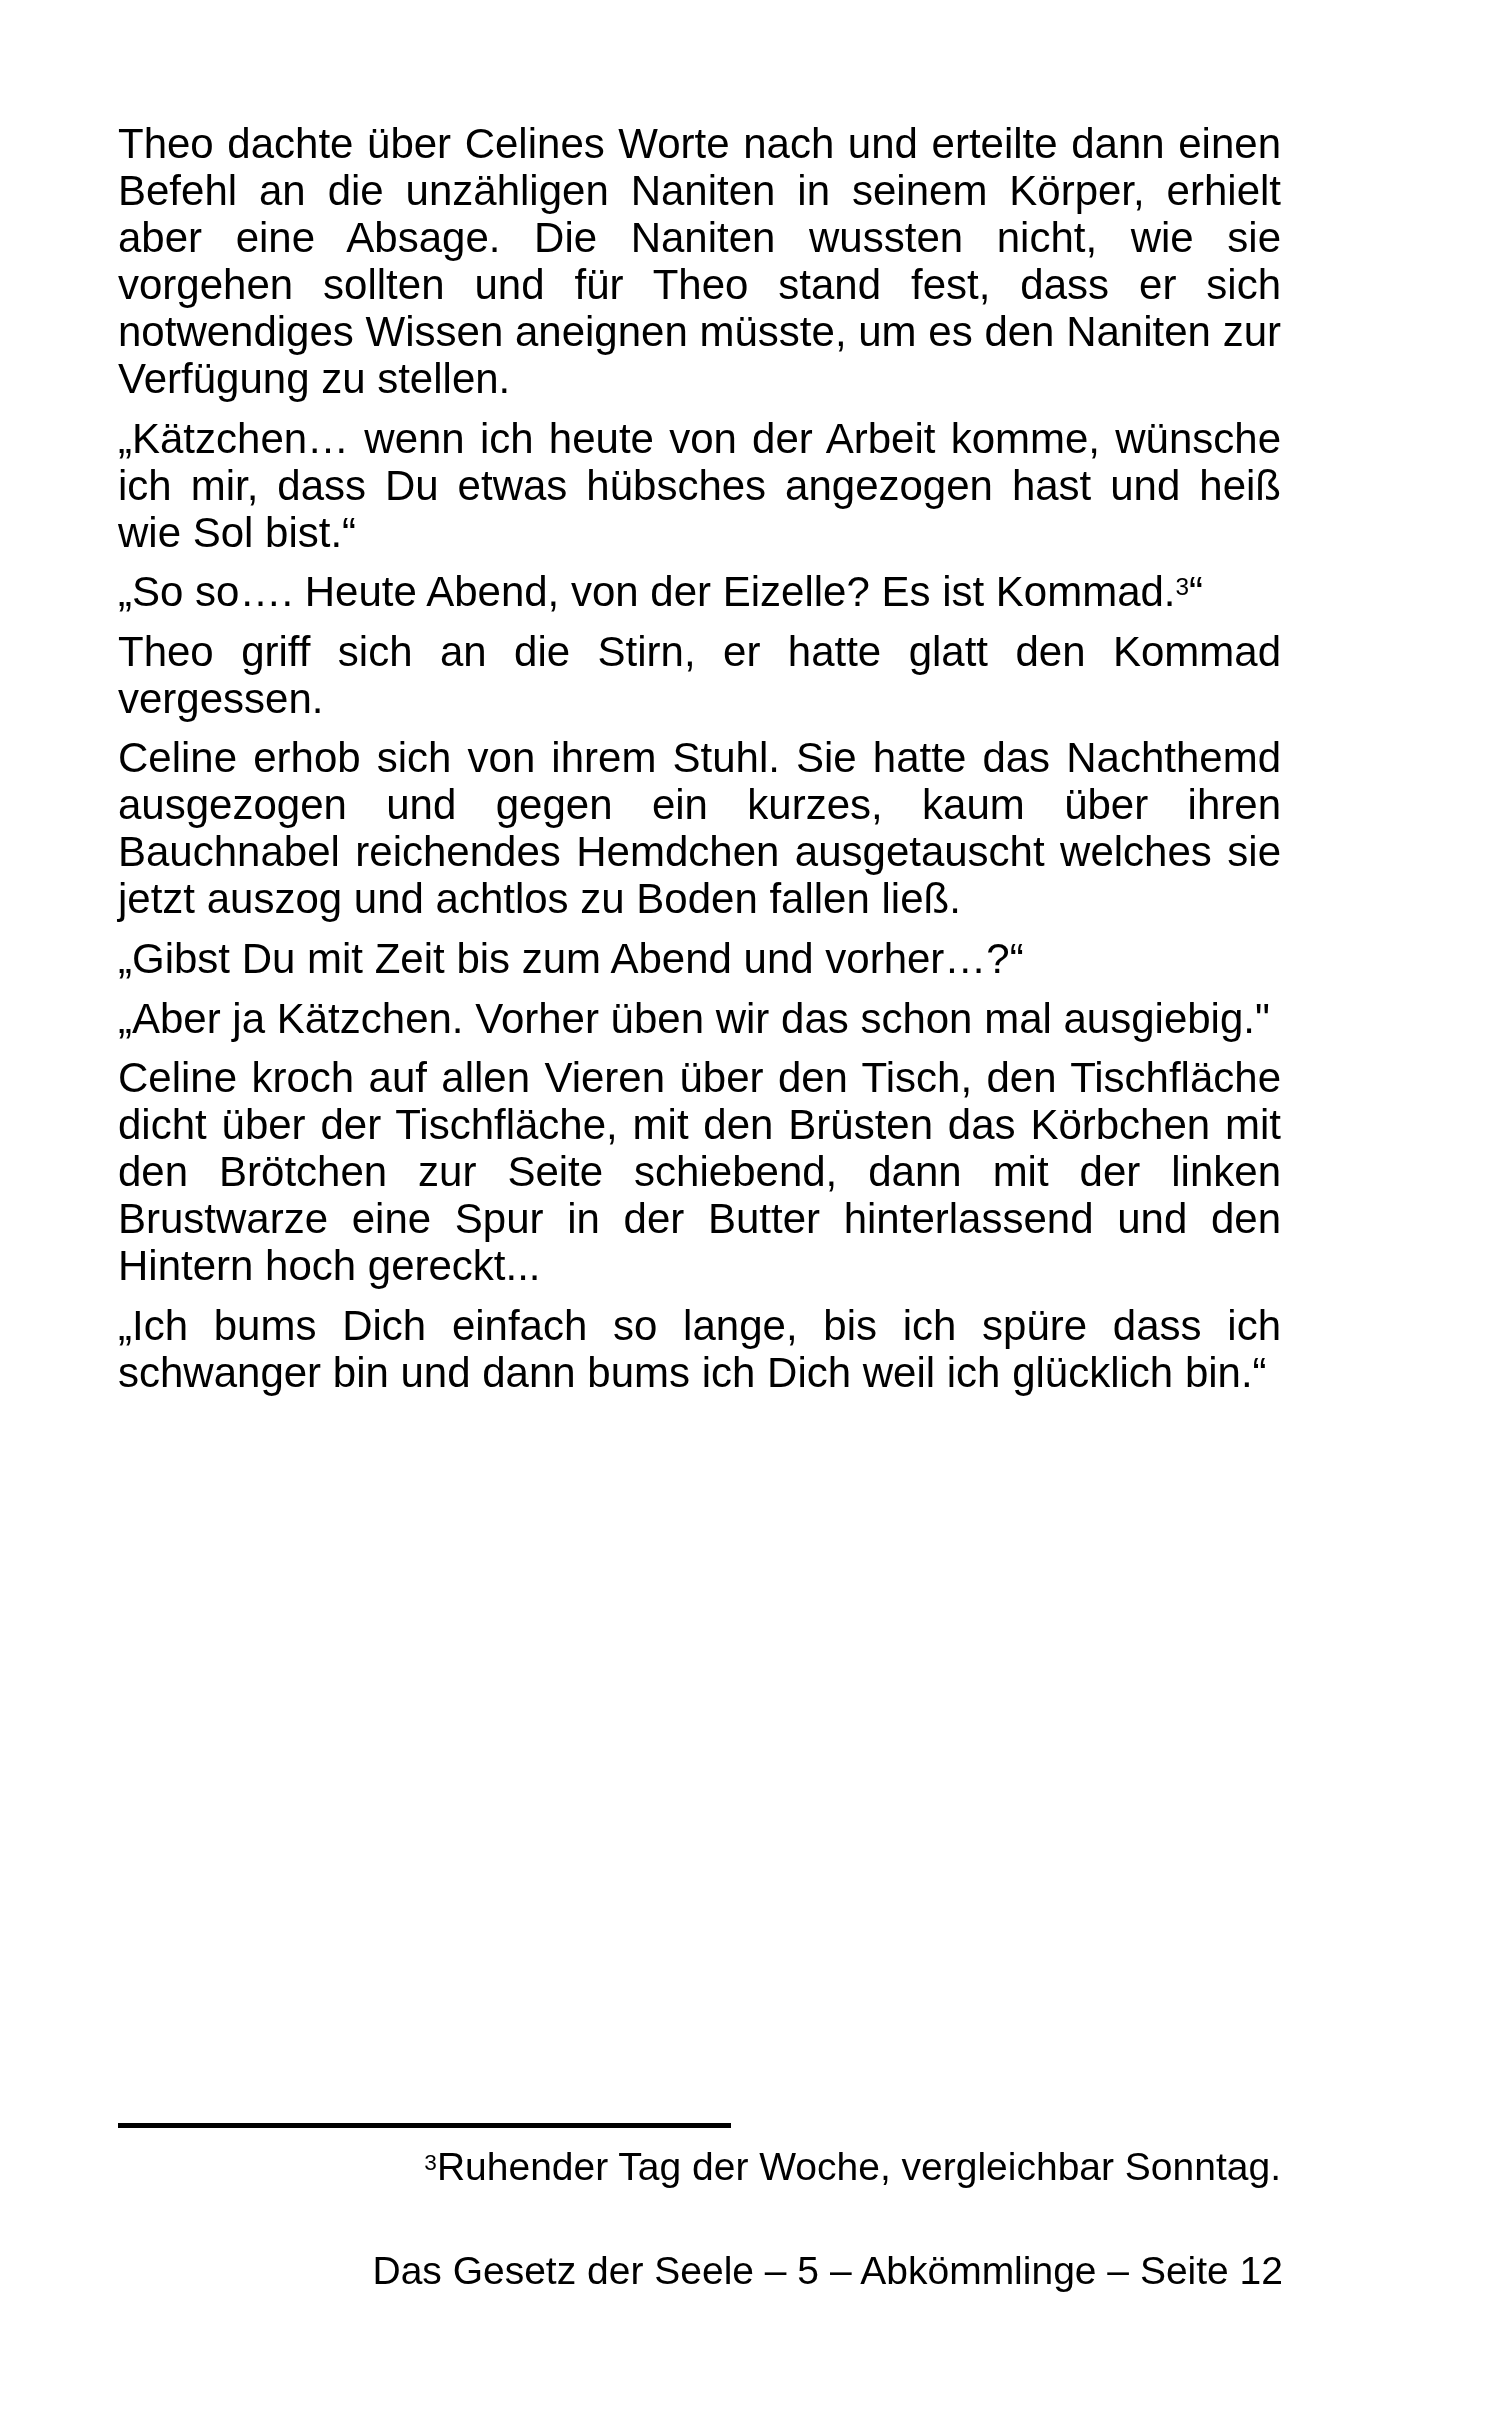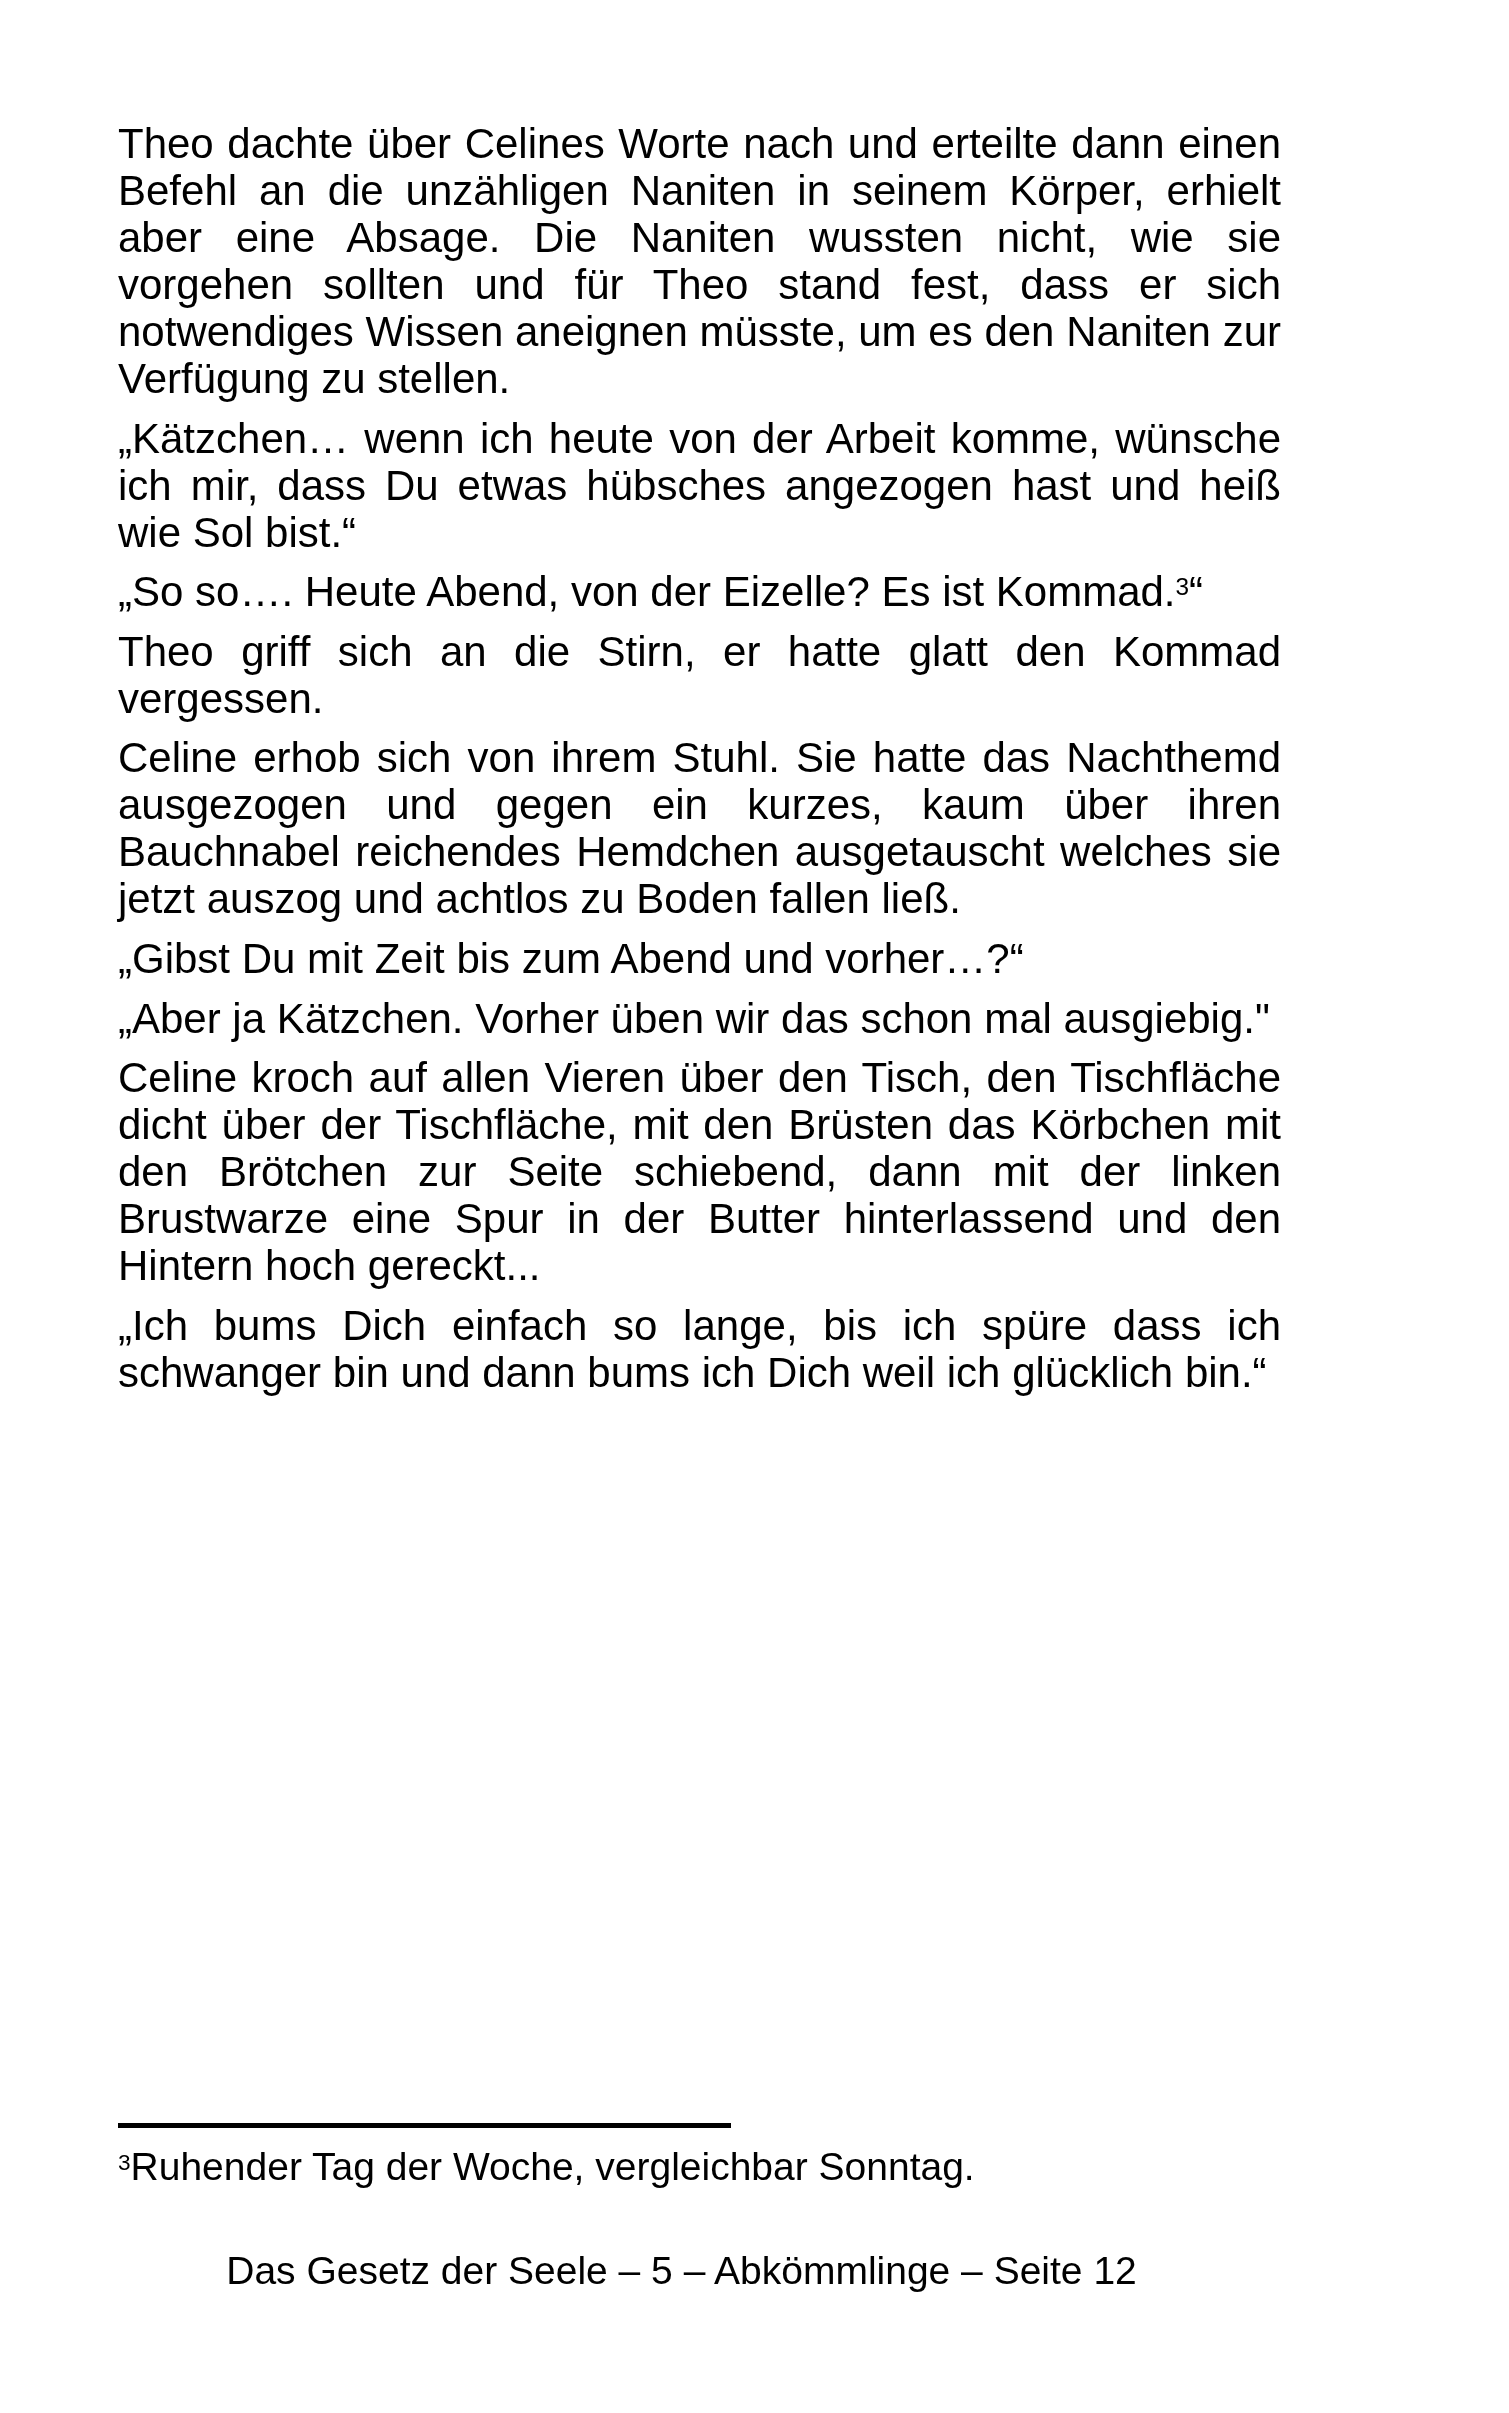--- a/index.html
+++ b/index.html
@@ -45,30 +45,30 @@
     height: 5px;
     background: #000000;
   }
   .footnote {
     position: absolute;
     left: 118px;
     top: 2145px;
     width: 1163px;
     font-size: 39px;
     line-height: 44px;
-    text-align: left;
+    text-align: right;
   }
   .footer {
     position: absolute;
-    left: 100px;
+    left: 120px;
     top: 2249px;
     width: 1163px;
     font-size: 39px;
     line-height: 44px;
-    text-align: center;
+    text-align: right;
   }
 </style>
 </head>
 <body>
 
 <div class="page">
 
   <main class="body-text">
     <p><span>Theo dachte über Celines Worte nach und erteilte dann einen Befehl an die unzähligen Naniten in seinem Körper, erhielt aber eine Absage. Die Naniten wussten nicht, wie sie vorgehen sollten und für Theo stand fest, dass er sich notwendiges Wissen aneignen müsste, um es den Naniten zur Verfügung zu stellen.</span></p>
     <p><span>„Kätzchen… wenn ich heute von der Arbeit komme, wünsche ich mir, dass Du etwas hübsches angezogen hast und heiß wie Sol bist.“</span></p>

